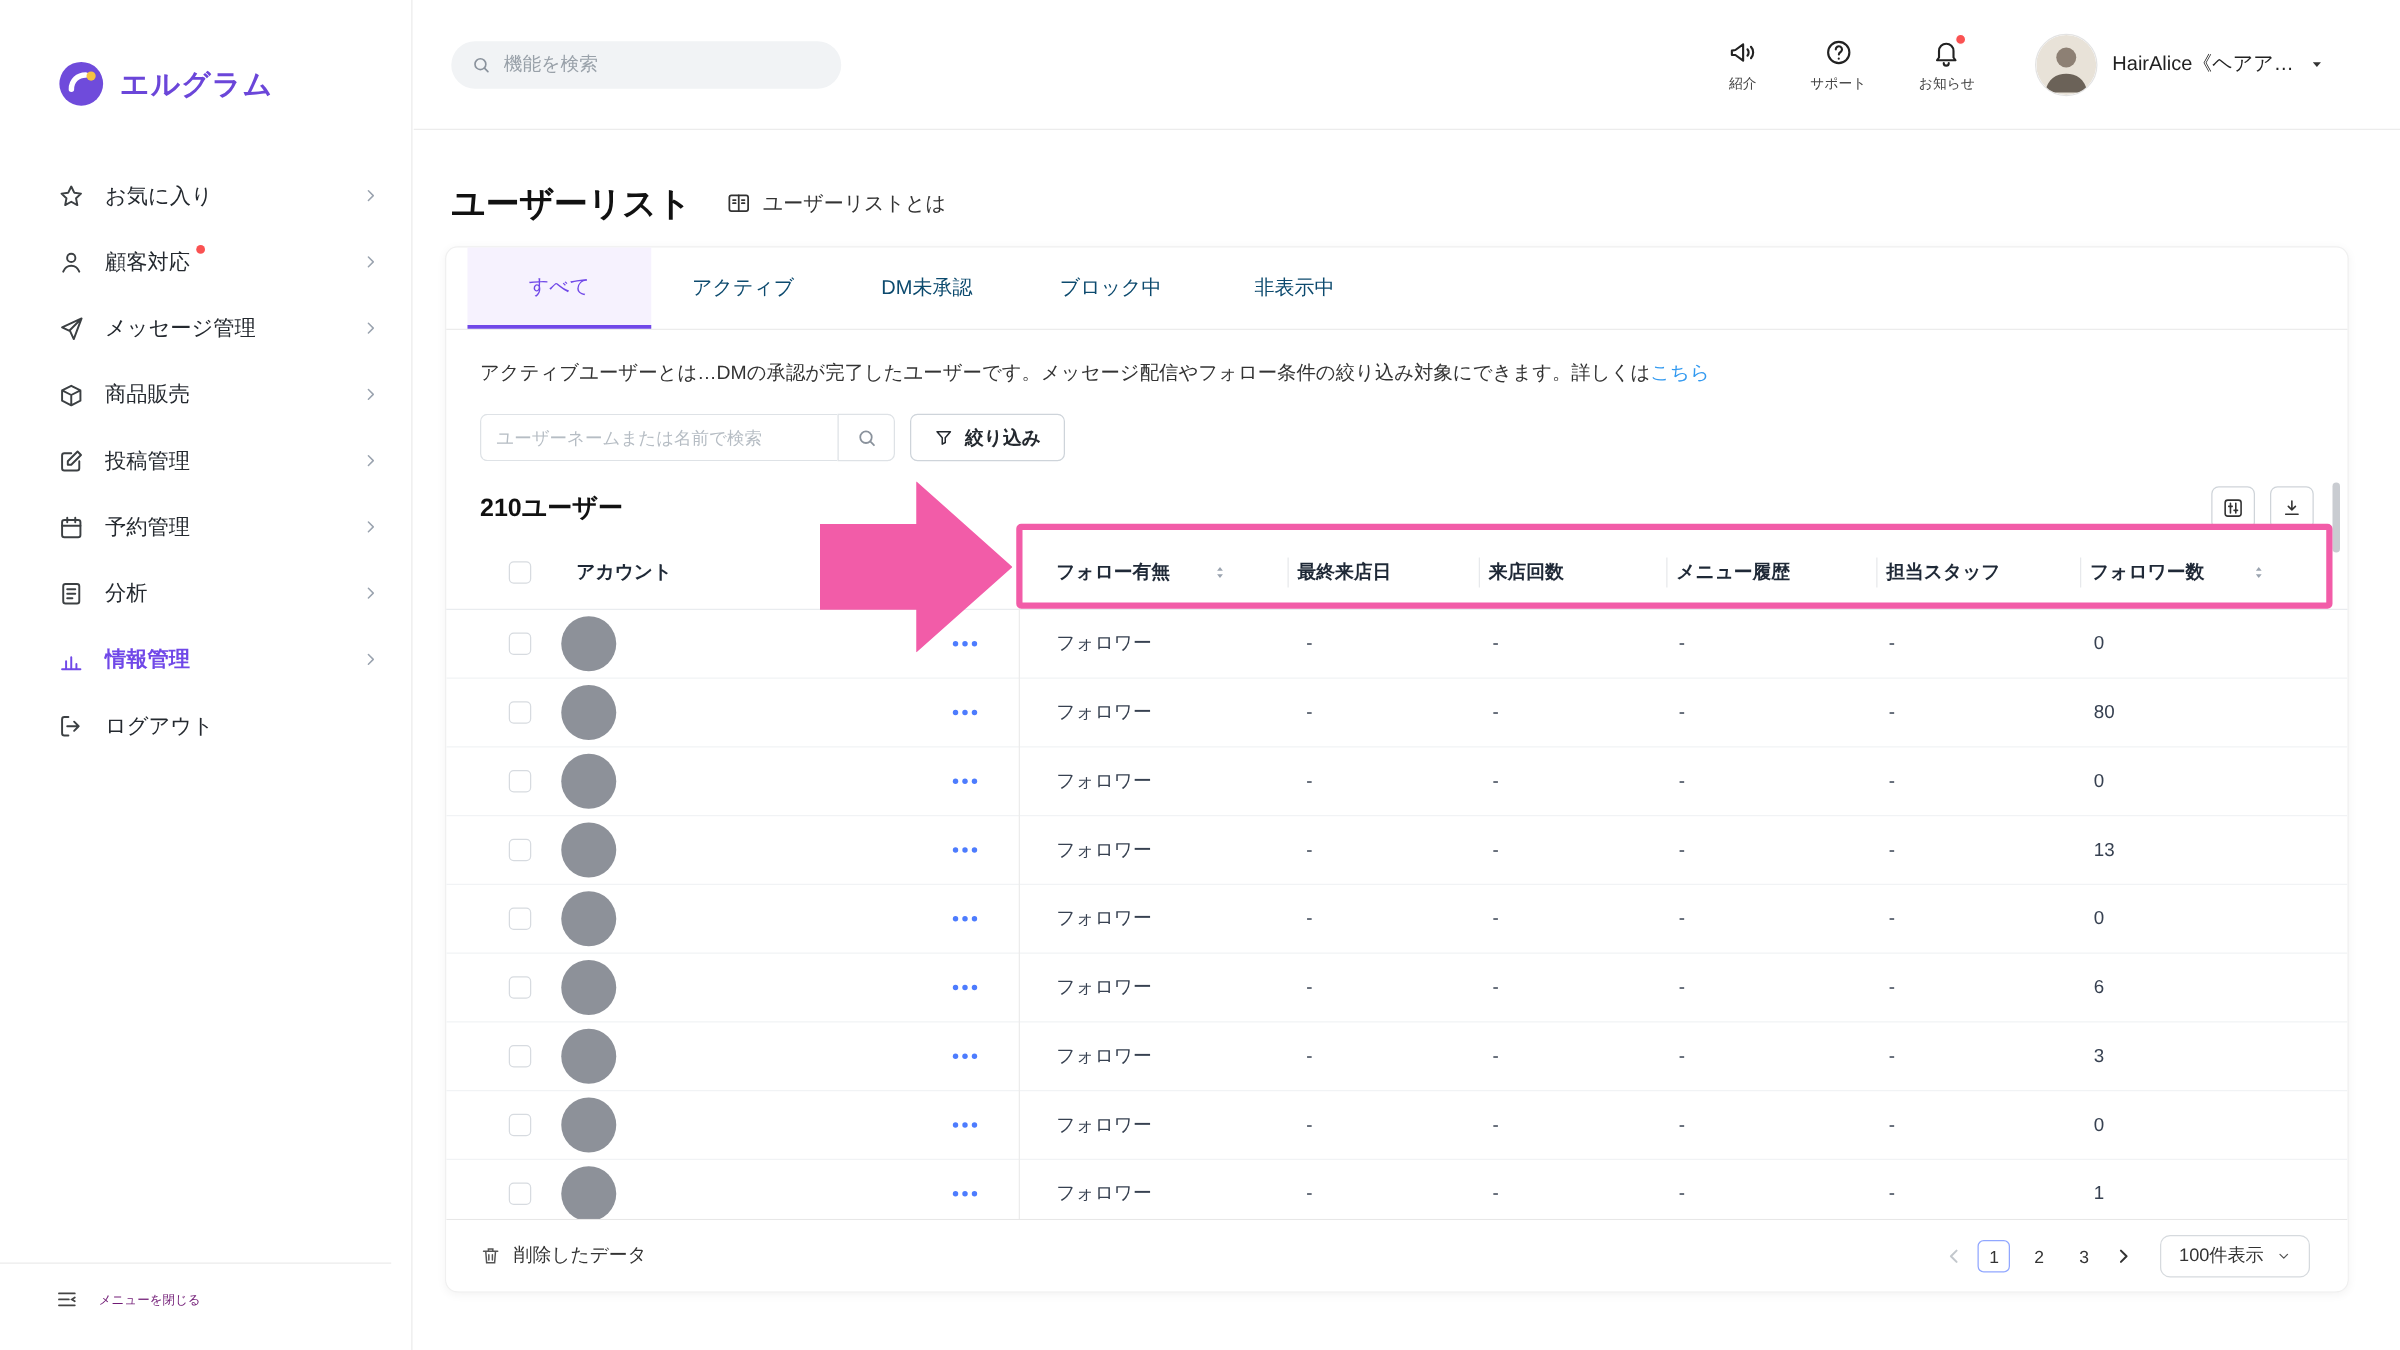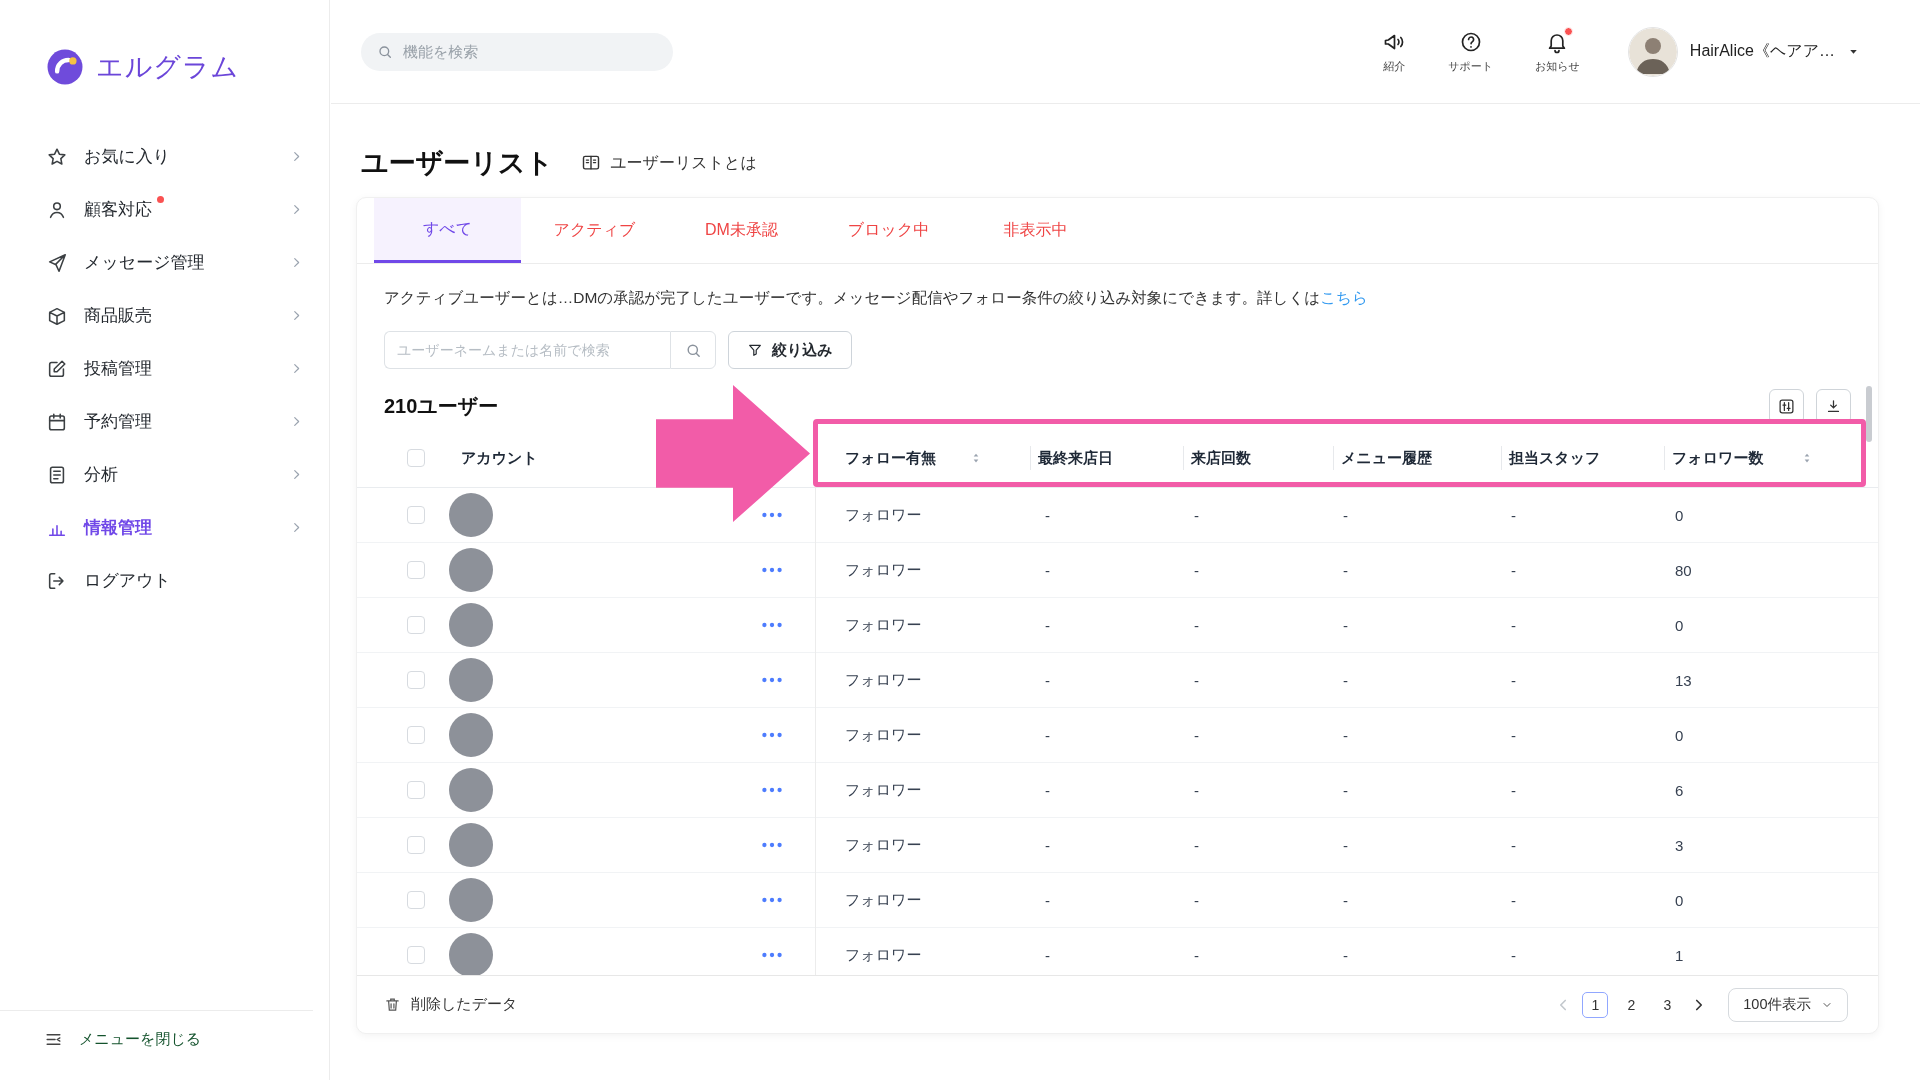--- a/index.html
+++ b/index.html
@@ -5,30 +5,30 @@
   *{margin:0;padding:0;box-sizing:border-box}
   html,body{width:1920px;height:1080px}
   body{font-family:"Liberation Sans","DejaVu Sans",sans-serif;background:#fff;color:#1f2328;overflow:hidden}
   .page{position:relative;width:1920px;height:1080px;background:#fff}
   .icon svg{width:100%;height:100%;display:block}
 
   
   .sidebar{position:absolute;left:0;top:0;width:330px;height:1080px;border-right:1px solid #ececec;background:#fff;z-index:5}
   .logo{display:flex;align-items:center;gap:10px;margin:46px 0 0 44px;cursor:pointer}
   .logo .icon{width:42px;height:42px}
-  .logo-text{font-size:27px;font-weight:400;color:#6b46d9;letter-spacing:1px}
+  .logo-text{font-size:23px;font-weight:700;color:#6b46d9;letter-spacing:1px}
   .sb-menu{margin-top:42px}
   .sb-item{display:flex;align-items:center;height:53px;padding:0 24px 0 46px;cursor:pointer}
   .sb-item .mi{width:22px;height:22px;color:#3c4043;margin-right:16px;flex:none}
   .sb-label{font-size:17px;color:#24292f;position:relative}
   .sb-item.active .sb-label{color:#7048e8;font-weight:700}
   .sb-item.active .mi{color:#7048e8}
   .sb-chev{margin-left:auto;width:17px;height:17px;color:#9aa3af;flex:none}
   .red-dot{position:absolute;top:-2px;right:-12px;width:7px;height:7px;border-radius:50%;background:#fa5252}
-  .sb-close{position:absolute;left:0;right:16px;bottom:12px;border-top:1px solid #ececec;display:flex;align-items:center;gap:16px;padding:19px 0 19px 44px;font-size:15px;color:#14532d;cursor:pointer}
+  .sb-close{position:absolute;left:0;right:16px;bottom:12px;border-top:1px solid #ececec;display:flex;align-items:center;gap:16px;padding:19px 0 19px 44px;font-size:10px;color:#701a75;cursor:pointer}
   .sb-close .icon{width:19px;height:19px;color:#444}
 
   
   .topbar{position:absolute;left:331px;top:0;width:1589px;height:104px;border-bottom:1px solid #ececec;display:flex;align-items:center;background:#fff;z-index:4}
   .tb-search{display:flex;align-items:center;gap:10px;margin-left:30px;width:312px;height:38px;border-radius:19px;background:#f1f3f5;padding:0 16px;color:#8a929c}
   .tb-search .icon{width:16px;height:16px;flex:none}
   .tb-search input{border:none;background:transparent;outline:none;font-size:15px;color:#495057;width:100%;font-family:inherit}
   .tb-search input::placeholder{color:#99a1a9}
   .tb-actions{margin-left:auto;display:flex;gap:42px;align-items:center}
   .tb-action{display:flex;flex-direction:column;align-items:center;gap:5px;cursor:pointer}
@@ -43,21 +43,21 @@
   
   .main{position:absolute;left:331px;top:105px;width:1589px;height:975px;background:#fff}
   .page-head{display:flex;align-items:center;gap:28px;margin:40px 0 0 30px}
   .page-title{font-size:27px;font-weight:800;color:#111}
   .help-link{display:flex;align-items:center;gap:9px;color:#333;font-size:16px;cursor:pointer}
   .help-link .icon{width:20px;height:20px;color:#333}
 
   .card{position:absolute;left:25px;top:92px;width:1523px;height:837px;background:#fff;border:1px solid #f0f0f0;border-radius:10px;box-shadow:0 2px 8px rgba(0,0,0,.05)}
 
   .tabs{display:flex;height:66px;border-bottom:1px solid #ececec;padding-left:17px}
-  .tab{width:147px;display:flex;align-items:center;justify-content:center;font-size:16px;color:#ef4444;cursor:pointer}
+  .tab{width:147px;display:flex;align-items:center;justify-content:center;font-size:16px;color:#0c4a6e;cursor:pointer}
   .tab.active{color:#7048e8;font-weight:400;background:#f6f2fe;border-bottom:3px solid #7048e8}
 
   .note{margin:24px 0 0 27px;font-size:15.5px;color:#333}
   .note .note-link{color:#339af0;cursor:pointer}
 
   .search-row{display:flex;align-items:center;margin:22px 0 0 27px;height:38px}
   .s-input{width:286px;height:38px;border:1px solid #dee2e6;border-right:none;border-radius:6px 0 0 6px;padding:0 12px;font-size:14px;outline:none;color:#495057;font-family:inherit}
   .s-input::placeholder{color:#b6bdc4}
   .s-btn{width:46px;height:38px;border:1px solid #dee2e6;border-radius:0 6px 6px 0;background:#fff;display:flex;align-items:center;justify-content:center;color:#8a929c;cursor:pointer}
   .s-btn .icon{width:17px;height:17px}

